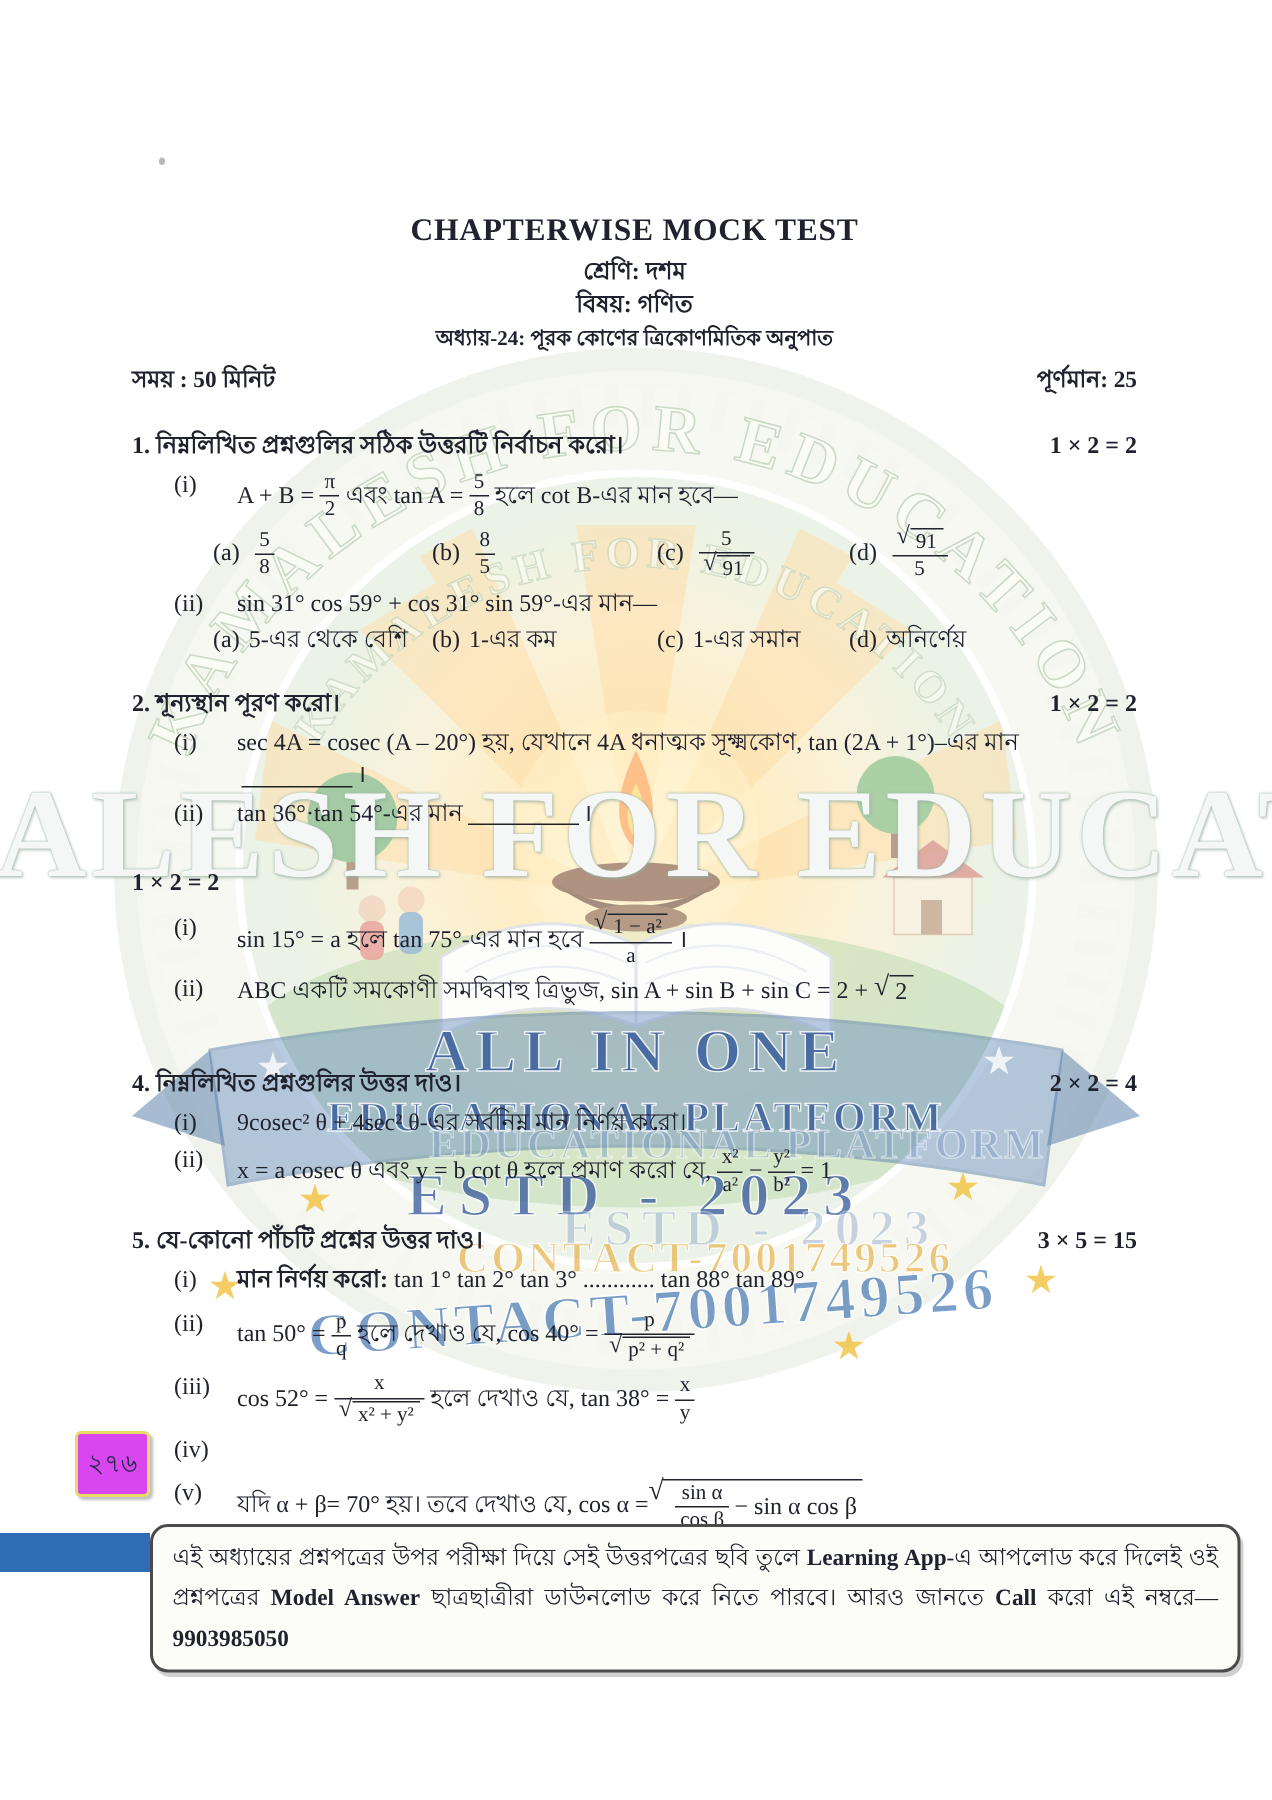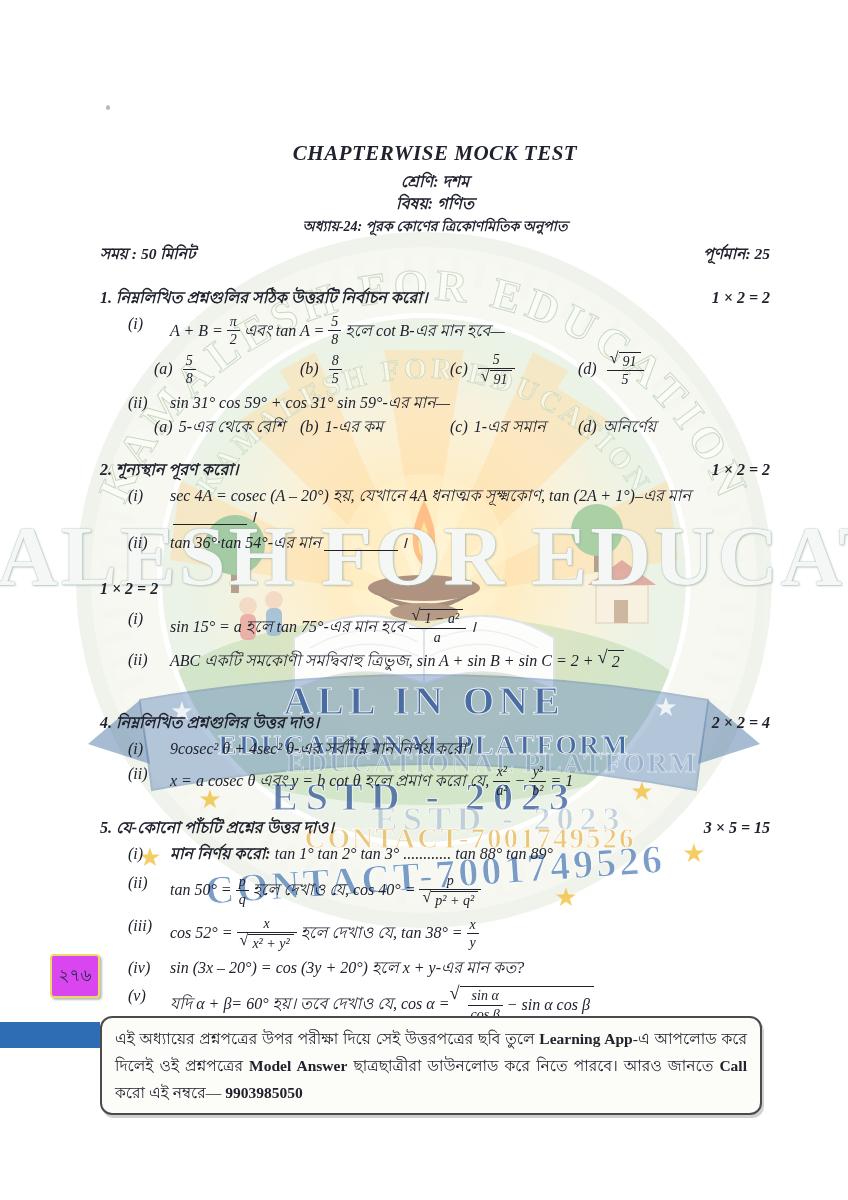--- a/index.html
+++ b/index.html
@@ -5,21 +5,21 @@
   html,body{margin:0;padding:0;background:#888;}
   .page{position:relative;width:848px;height:1200px;margin:0 auto;background:#ffffff;overflow:hidden;
         font-family:"Liberation Serif","DejaVu Serif",serif;color:#20222e;}
   
   .wm-svg{position:absolute;left:0;top:0;z-index:0;pointer-events:none;}
   .wm-band{position:absolute;top:508px;left:50%;transform:translateX(-50%);z-index:1;pointer-events:none;
            white-space:nowrap;font-weight:bold;font-size:84px;letter-spacing:3px;
            color:rgba(255,255,255,0.88);
            text-shadow:0 0 2px rgba(160,185,170,.75),0 0 1px rgba(160,185,170,.9),1px 1px 2px rgba(150,170,160,.5);}
   
-  .content{position:absolute;left:100px;width:670px;top:140px;z-index:2;font-size:16px;line-height:1.3;font-style:italic;}
+  .content{position:absolute;left:88px;width:670px;top:140px;z-index:2;font-size:16px;line-height:1.3;}
   .center{text-align:center;}
   .title{font-size:21px;font-weight:bold;letter-spacing:.5px;}
   .sub1{font-size:16px;font-weight:bold;margin-top:5px;}
   .chapter{font-size:14px;font-weight:bold;margin-top:3px;}
   .timerow{display:flex;justify-content:space-between;margin-top:8px;font-weight:bold;font-size:15.5px;}
   .qhead{display:flex;justify-content:space-between;align-items:baseline;font-weight:bold;}
   .marks{font-weight:bold;white-space:nowrap;}
   .sub{display:flex;margin-left:28px;margin-top:5px;}
   .slabel{flex:none;width:42px;}
   .stext{display:flex;align-items:center;flex-wrap:wrap;}
@@ -31,21 +31,21 @@
   .frac{display:inline-block;vertical-align:middle;text-align:center;line-height:1.1;margin:0 4px;font-size:14px;}
   .frac .num{display:block;padding:0 3px 1px;border-bottom:1.4px solid currentColor;}
   .frac .den{display:block;padding:1px 3px 0;}
   .sqrt{display:inline-flex;align-items:flex-start;vertical-align:middle;}
   .sqrt .rsign{line-height:1;font-size:1.15em;transform:translateY(-2px);}
   .sqrt .rad{border-top:1.4px solid currentColor;padding:1px 4px 0;display:inline-flex;align-items:center;}
   .blank{display:inline-block;width:74px;border-bottom:1.5px solid #222;height:14px;margin:0 3px;}
   .bold{font-weight:bold;}
   .gap-q{margin-top:22px;}
   
-  .footer-box{position:absolute;left:100px;width:662px;top:1016px;z-index:3;box-sizing:border-box;
+  .footer-box{position:absolute;left:100px;width:727px;top:1016px;z-index:3;box-sizing:border-box;
               border:2px solid #4b4b4b;border-radius:12px;background:#fcfcf8;
               box-shadow:2px 3px 0 rgba(120,120,120,.35);padding:7px 13px;font-size:15.5px;line-height:1.75;text-align:justify;}
   .pagebar{position:absolute;left:0;top:1022px;width:100px;height:26px;background:#2e6cb3;z-index:3;}
   .pagenum-box{position:absolute;left:50px;top:954px;width:46px;height:40px;z-index:4;background:#d946ef;
                border:2px solid #ead964;border-radius:4px;box-shadow:2px 2px 2px rgba(0,0,0,.25);
                display:flex;align-items:center;justify-content:center;font-weight:normal;font-size:17px;color:#1e2a4a;}
   .speck{position:absolute;left:106px;top:105px;width:4px;height:5px;background:#9a9a9a;border-radius:50%;z-index:2;opacity:.7;}
 </style>
 </head>
 <body>
@@ -356,28 +356,25 @@
           </span>
         <span>হলে দেখাও যে, tan 38° =</span>
         <span class="frac">
             <span class="num">x</span>
             <span class="den">y</span>
           </span>
       </span>
     </div>
     <div class="sub" style="margin-top:6px;align-items:flex-end;">
       <span class="slabel">(iv)</span>
-      <span class="stext">
-          <span>sin (3x – 20°) = cos (3y + 20°) হলে x + y-এর মান কত?</span>
-        </span>
     </div>
     <div class="sub" style="margin-top:8px;">
       <span class="slabel">(v)</span>
       <span class="stext">
-        <span>যদি α + β= 60° হয়। তবে দেখাও যে, cos α =</span>
+        <span>যদি α + β= 70° হয়। তবে দেখাও যে, cos α =</span>
         <span class="sqrt">
             <span class="rsign">√</span>
           <span class="rad">
             <span class="frac">
                 <span class="num">sin α</span>
                 <span class="den">cos β</span>
               </span>
             <span>− sin α cos β</span>
           </span>
           </span>

